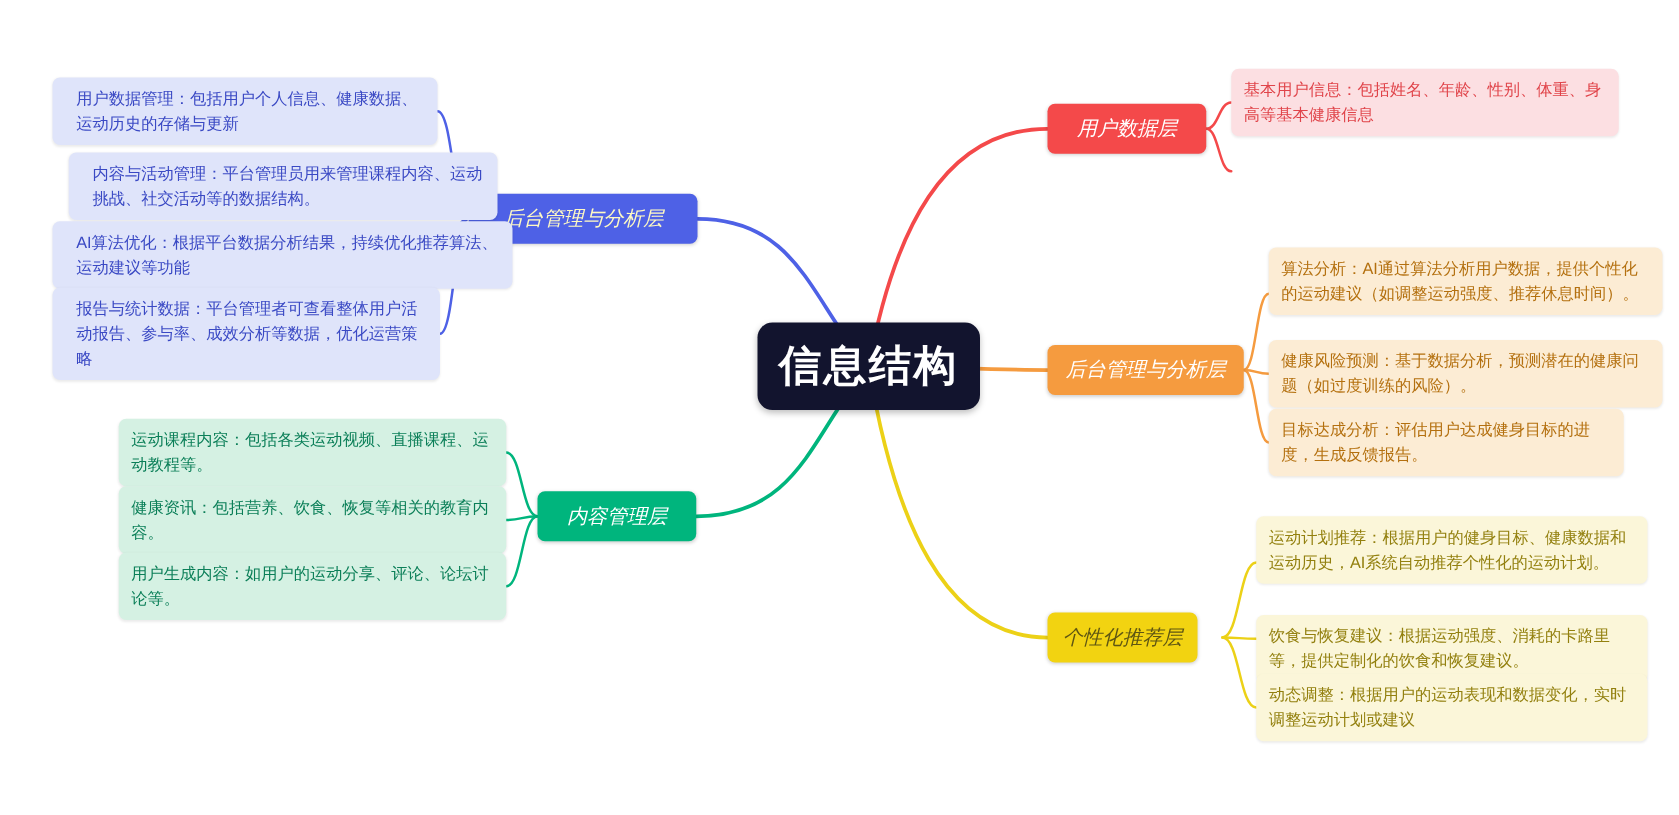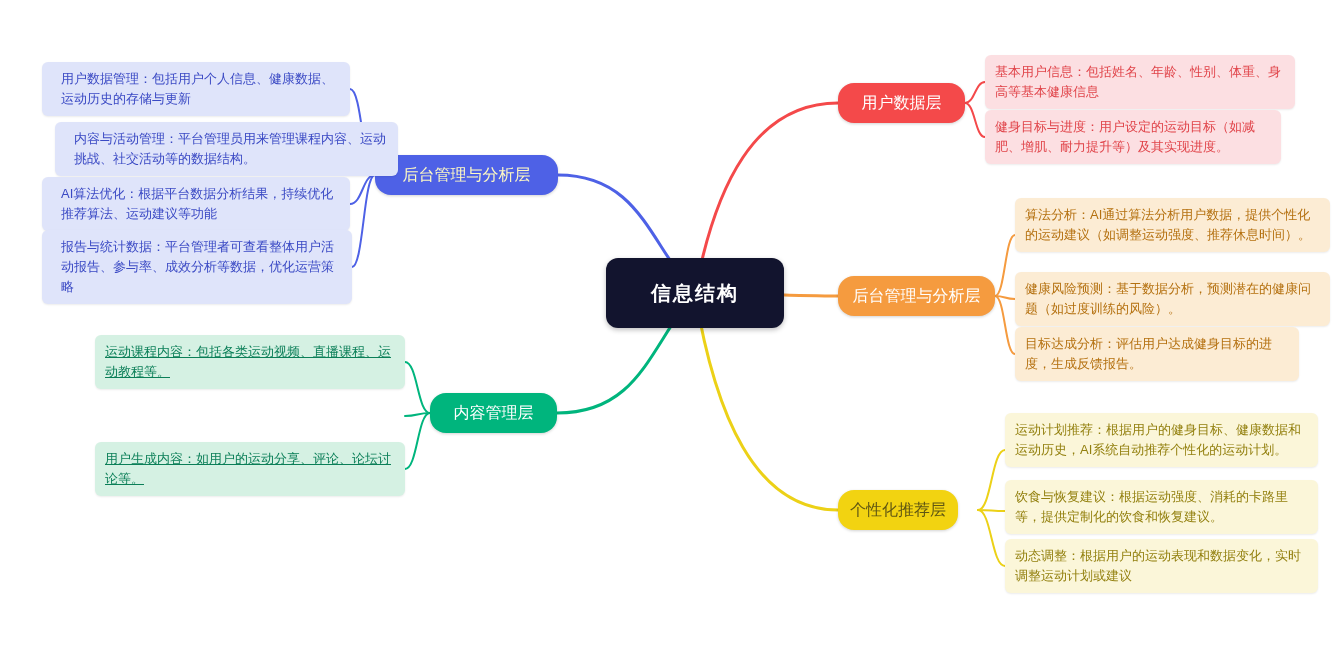--- a/index.html
+++ b/index.html
@@ -3,38 +3,38 @@
 <meta charset="utf-8">
 <style>
   html,body{margin:0;padding:0;background:#ffffff;}
   body{font-family:"Liberation Sans","DejaVu Sans",sans-serif;}
   .canvas{position:relative;width:1343px;height:652px;background:#ffffff;overflow:hidden;}
   .wires{position:absolute;left:0;top:0;z-index:0;}
   .node{position:absolute;z-index:1;box-sizing:border-box;}
   .central{
     background:#12142e;color:#ffffff;border-radius:12px;
     display:flex;align-items:center;justify-content:center;
-    font-size:20px;font-weight:bold;letter-spacing:2px;
+    font-size:34px;font-weight:bold;letter-spacing:2px;
     box-shadow:0 2px 5px rgba(0,0,0,.25);
   }
   .branch{
-    border-radius:16px;display:flex;align-items:center;justify-content:center;
-    font-size:16px;height:40px;box-shadow:0 1px 3px rgba(0,0,0,.18);
+    border-radius:6px;display:flex;align-items:center;justify-content:center;
+    font-size:16px;height:40px;box-shadow:0 1px 3px rgba(0,0,0,.18);font-style:italic;
   }
   .b-blue{background:#4e61e6;color:#fef9c3;}
   .b-green{background:#00b57d;color:#ffffff;}
   .b-red{background:#f4494a;color:#ffffff;}
   .b-orange{background:#f59b3f;color:#ffffff;}
   .b-yellow{background:#f2d311;color:#5f5613;}
   .child{
     border-radius:6px;padding:7px 10px;font-size:13px;line-height:1.55;
     box-shadow:0 1px 2px rgba(0,0,0,.08);
   }
   .c-blue{background:#dfe4fa;color:#3a49c4;padding-left:19px;}
-  .c-green{background:#d5f1e3;color:#0b7f58;text-decoration:underline;}
+  .c-green{background:#d5f1e3;color:#0b7f58;}
   .c-red{background:#fcdfe2;color:#e0444a;}
   .c-orange{background:#fcecd4;color:#b4700f;}
   .c-yellow{background:#fbf6d9;color:#93800f;}
 </style>
 </head>
 <body>
 
 <div class="canvas">
 
   <svg class="wires" width="1343" height="652" viewBox="0 0 1343 652">
@@ -66,34 +66,34 @@
       <path stroke="#ecd117" stroke-width="2" d="M978,510 C991.5,510 991.5,511 1005,511"></path>
       <path stroke="#ecd117" stroke-width="2" d="M978,510 C991.5,510 991.5,566 1005,566"></path>
     </g>
   </svg>
 
   <div class="node central" style="left:606px;top:258px;width:178px;height:70px">信息结构</div>
 
   <div class="node branch b-blue" style="left:375px;top:155px;width:183px">后台管理与分析层</div>
   <div class="node child c-blue" style="left:42px;top:62px;width:308px">用户数据管理：包括用户个人信息、健康数据、运动历史的存储与更新</div>
   <div class="node child c-blue" style="left:55px;top:122px;width:343px">内容与活动管理：平台管理员用来管理课程内容、运动挑战、社交活动等的数据结构。</div>
-  <div class="node child c-blue" style="left:42px;top:177px;width:308px">AI算法优化：根据平台数据分析结果，持续优化推荐算法、运动建议等功能</div>
+  <div class="node child c-blue" style="left:42px;top:177px;width:368px">AI算法优化：根据平台数据分析结果，持续优化推荐算法、运动建议等功能</div>
   <div class="node child c-blue" style="left:42px;top:230px;width:310px">报告与统计数据：平台管理者可查看整体用户活动报告、参与率、成效分析等数据，优化运营策略</div>
 
   <div class="node branch b-green" style="left:430px;top:393px;width:127px">内容管理层</div>
   <div class="node child c-green" style="left:95px;top:335px;width:310px">运动课程内容：包括各类运动视频、直播课程、运动教程等。</div>
+  <div class="node child c-green" style="left:95px;top:389px;width:310px">健康资讯：包括营养、饮食、恢复等相关的教育内容。</div>
   <div class="node child c-green" style="left:95px;top:442px;width:310px">用户生成内容：如用户的运动分享、评论、论坛讨论等。</div>
 
   <div class="node branch b-red" style="left:838px;top:83px;width:127px">用户数据层</div>
   <div class="node child c-red" style="left:985px;top:55px;width:310px">基本用户信息：包括姓名、年龄、性别、体重、身高等基本健康信息</div>
-  <div class="node child c-red" style="left:985px;top:110px;width:296px">健身目标与进度：用户设定的运动目标（如减肥、增肌、耐力提升等）及其实现进度。</div>
 
   <div class="node branch b-orange" style="left:838px;top:276px;width:157px">后台管理与分析层</div>
   <div class="node child c-orange" style="left:1015px;top:198px;width:315px">算法分析：AI通过算法分析用户数据，提供个性化的运动建议（如调整运动强度、推荐休息时间）。</div>
   <div class="node child c-orange" style="left:1015px;top:272px;width:315px">健康风险预测：基于数据分析，预测潜在的健康问题（如过度训练的风险）。</div>
   <div class="node child c-orange" style="left:1015px;top:327px;width:284px">目标达成分析：评估用户达成健身目标的进度，生成反馈报告。</div>
 
   <div class="node branch b-yellow" style="left:838px;top:490px;width:120px">个性化推荐层</div>
   <div class="node child c-yellow" style="left:1005px;top:413px;width:313px">运动计划推荐：根据用户的健身目标、健康数据和运动历史，AI系统自动推荐个性化的运动计划。</div>
-  <div class="node child c-yellow" style="left:1005px;top:480px;width:313px">饮食与恢复建议：根据运动强度、消耗的卡路里等，提供定制化的饮食和恢复建议。</div>
+  <div class="node child c-yellow" style="left:1005px;top:492px;width:313px">饮食与恢复建议：根据运动强度、消耗的卡路里等，提供定制化的饮食和恢复建议。</div>
   <div class="node child c-yellow" style="left:1005px;top:539px;width:313px">动态调整：根据用户的运动表现和数据变化，实时调整运动计划或建议</div>
 
 </div>
 
 </body></html>

